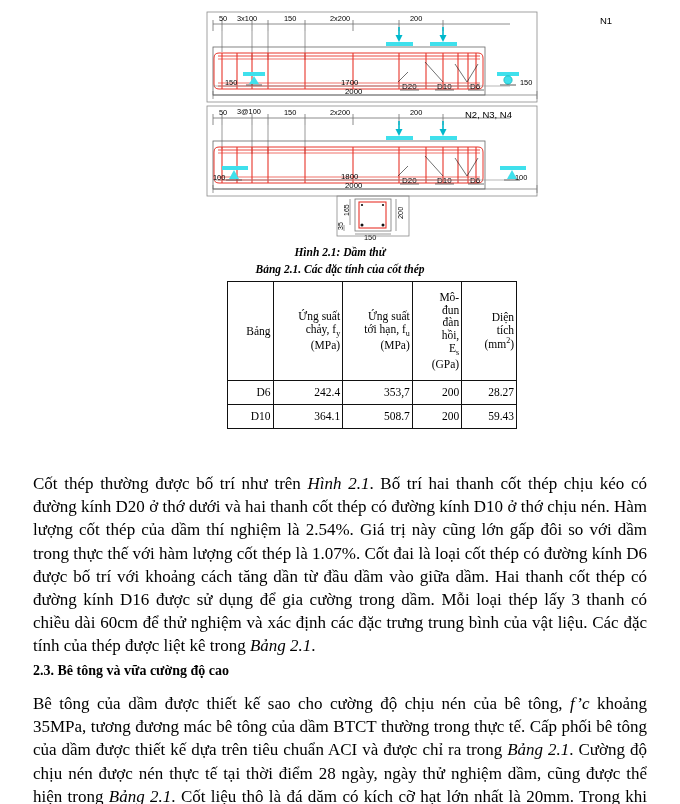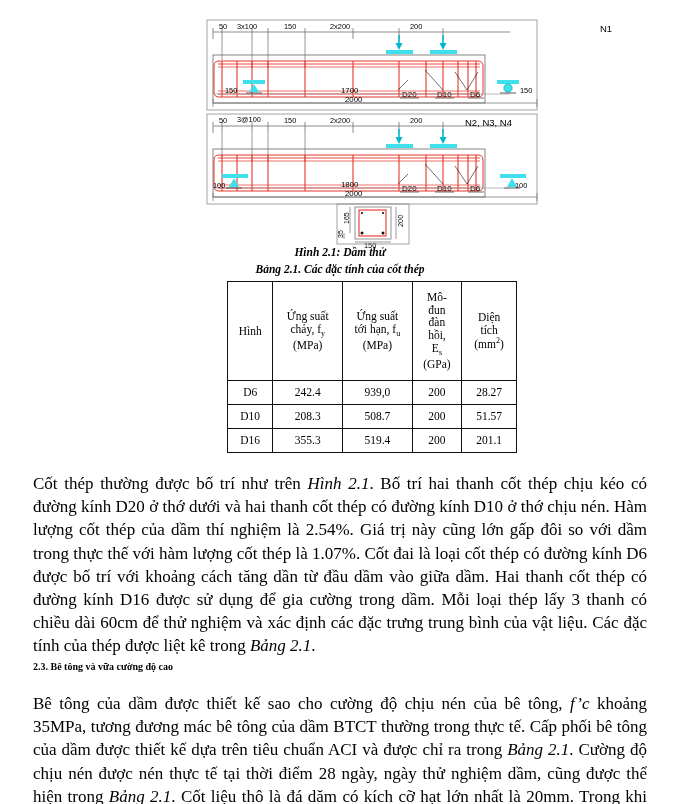--- a/index.html
+++ b/index.html
@@ -13,21 +13,21 @@
     position: relative;
     font-family: "Liberation Serif", serif;
     color: #000000;
     overflow: hidden;
   }
 
   
   .figure-wrap {
     position: absolute;
     left: 0;
-    top: 8px;
+    top: 0;
     width: 595px;
     height: 240px;
   }
 
   .beam-svg { display: block; }
 
   
   .caption {
     text-align: center;
     font-weight: bold;
@@ -52,21 +52,21 @@
     width: 290px;
   }
   table.props {
     border-collapse: collapse;
     width: 290px;
     background: transparent;
     font-size: 11.5px;
   }
   table.props th, table.props td {
     border: 1px solid #111;
-    text-align: center;
+    text-align: right;
     vertical-align: middle;
     padding: 1px 2px;
     font-weight: normal;
     line-height: 1.12;
   }
   table.props thead th {
     height: 96px;
   }
   table.props tbody td {
     height: 21px;
@@ -88,21 +88,21 @@
     line-height: 23.2px;
     text-align: justify;
     text-justify: inter-word;
   }
   #para-1 { top: 455px; }
   #heading-23 {
     position: absolute;
     left: 33px;
     top: 645px;
     width: 614px;
-    font-size: 10px;
+    font-size: 14px;
     font-weight: bold;
     line-height: 23.2px;
   }
   #para-2 {
     top: 675px;
   }
   .it { font-style: italic; }
   .fc-sym { font-style: italic; margin-top: 12px; }
 </style>
 </head>
@@ -325,21 +325,21 @@
 </div>
 
 <div class="caption fig-caption">Hình 2.1: Dầm thử</div>
 <div class="caption tbl-caption">Bảng 2.1. Các đặc tính của cốt thép</div>
 
 <div class="tbl-holder">
   <table class="props">
     <thead>
       <tr>
         <th class="col-loai">
-          <span>Hình</span>
+          <span>Bảng</span>
         </th>
         <th class="col-fy">
           <span>Ứng suất</span><br>
           <span>chảy, f</span><sub>y</sub><br>
           <span>(MPa)</span>
         </th>
         <th class="col-fu">
           <span>Ứng suất</span><br>
           <span>tới hạn, f</span><sub>u</sub><br>
           <span>(MPa)</span>
@@ -356,37 +356,30 @@
           <span>Diện</span><br>
           <span>tích</span><br>
           <span>(mm</span><sup>2</sup><span>)</span>
         </th>
       </tr>
     </thead>
     <tbody>
       <tr>
         <td>D6</td>
         <td>242.4</td>
-        <td>939,0</td>
+        <td>353,7</td>
         <td>200</td>
         <td>28.27</td>
       </tr>
       <tr>
         <td>D10</td>
-        <td>208.3</td>
+        <td>364.1</td>
         <td>508.7</td>
         <td>200</td>
-        <td>51.57</td>
-      </tr>
-      <tr>
-        <td>D16</td>
-        <td>355.3</td>
-        <td>519.4</td>
-        <td>200</td>
-        <td>201.1</td>
+        <td>59.43</td>
       </tr>
     </tbody>
   </table>
 </div>
 
 <p class="body-text" id="para-1"><span>Cốt thép thường được bố trí như trên </span><span class="it">Hình 2.1</span><span>. Bố trí hai thanh cốt thép chịu kéo có đường kính D20 ở thớ dưới và hai thanh cốt thép có đường kính D10 ở thớ chịu nén. Hàm lượng cốt thép của dầm thí nghiệm là 2.54%. Giá trị này cũng lớn gấp đôi so với dầm trong thực thế với hàm lượng cốt thép là 1.07%. Cốt đai là loại cốt thép có đường kính D6 được bố trí với khoảng cách tăng dần từ đầu dầm vào giữa dầm. Hai thanh cốt thép có đường kính D16 được sử dụng để gia cường trong dầm. Mỗi loại thép lấy 3 thanh có chiều dài 60cm để thử nghiệm và xác định các đặc trưng trung bình của vật liệu. Các đặc tính của thép được liệt kê trong </span><span class="it">Bảng 2.1</span><span>.</span></p>
 
 <h3 id="heading-23">2.3. Bê tông và vữa cường độ cao</h3>
 
 <p class="body-text" id="para-2"><span>Bê tông của dầm được thiết kế sao cho cường độ chịu nén của bê tông, </span><span class="fc-sym">f’c</span><span> khoảng 35MPa, tương đương mác bê tông của dầm BTCT thường trong thực tế. Cấp phối bê tông của dầm được thiết kế dựa trên tiêu chuẩn ACI và được chỉ ra trong </span><span class="it">Bảng 2.1</span><span>. Cường độ chịu nén được nén thực tế tại thời điểm 28 ngày, ngày thử nghiệm dầm, cũng được thể hiện trong </span><span class="it">Bảng 2.1</span><span>. Cốt liệu thô là đá dăm có kích cỡ hạt lớn nhất là 20mm. Trong khi đó, cát có mô-đun độ mịn là 2.4 được sử dụng.</span></p>

